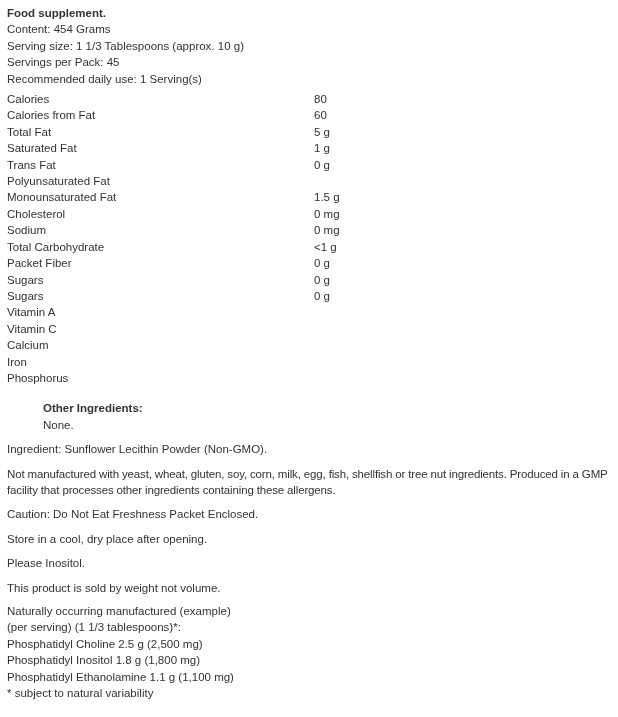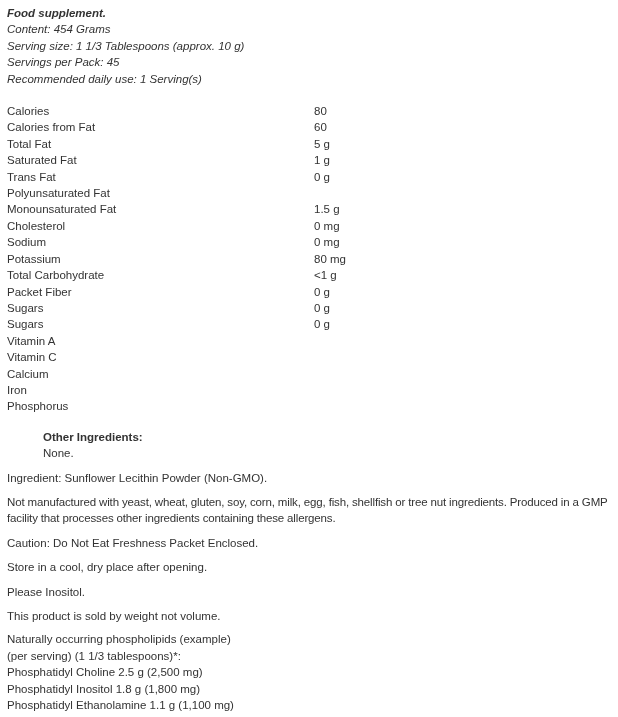--- a/index.html
+++ b/index.html
@@ -11,23 +11,23 @@
     width: 618px;
     height: 717px;
     box-sizing: border-box;
     padding: 5px 6px 0 7px;
     overflow: hidden;
     font-family: "Liberation Sans", sans-serif;
     font-size: 11.5px;
     line-height: 16.4px;
     color: #333333;
   }
-  .doc-header { font-style: italic; }
+  .doc-header { }
   .doc-header .title { font-weight: bold; }
-  .nutrition-table { margin-top: 16px; }
+  .nutrition-table { margin-top: 4px; }
   .trow {
     display: grid;
     grid-template-columns: 307px 1fr;
   }
   .tvalue { white-space: nowrap; }
   .section-other { margin-top: 14px; margin-left: 36px; }
   .oi-heading { font-weight: bold; }
   .para { margin-top: 8px; }
   .para.allergen { letter-spacing: -0.15px; }
   .phospholipids { margin-top: 7px; }
@@ -77,24 +77,20 @@
   </div>
     <div class="trow">
     <span class="tlabel">Cholesterol</span>
     <span class="tvalue">0 mg</span>
   </div>
     <div class="trow">
     <span class="tlabel">Sodium</span>
     <span class="tvalue">0 mg</span>
   </div>
     <div class="trow">
-    <span class="tlabel">Potassium</span>
-    <span class="tvalue">80 mg</span>
-  </div>
-    <div class="trow">
     <span class="tlabel">Total Carbohydrate</span>
     <span class="tvalue">&lt;1 g</span>
   </div>
     <div class="trow">
     <span class="tlabel">Packet Fiber</span>
     <span class="tvalue">0 g</span>
   </div>
     <div class="trow">
     <span class="tlabel">Sugars</span>
     <span class="tvalue">0 g</span>
@@ -137,19 +133,19 @@
 <div class="para">Caution: Do Not Eat Freshness Packet Enclosed.</div>
 
 <div class="para">Store in a cool, dry place after opening.</div>
 
 <div class="para">Please Inositol.</div>
 
 <div class="para">This product is sold by weight not volume.</div>
 
 <div class="phospholipids">
 
-<div class="pline">Naturally occurring phospholipids (example)</div>
+<div class="pline">Naturally occurring manufactured (example)</div>
     <div class="pline">(per serving) (1 1/3 tablespoons)*:</div>
     <div class="pline">Phosphatidyl Choline 2.5 g (2,500 mg)</div>
     <div class="pline">Phosphatidyl Inositol 1.8 g (1,800 mg)</div>
     <div class="pline">Phosphatidyl Ethanolamine 1.1 g (1,100 mg)</div>
     <div class="pline">* subject to natural variability</div>
   </div>
 
 </body></html>

